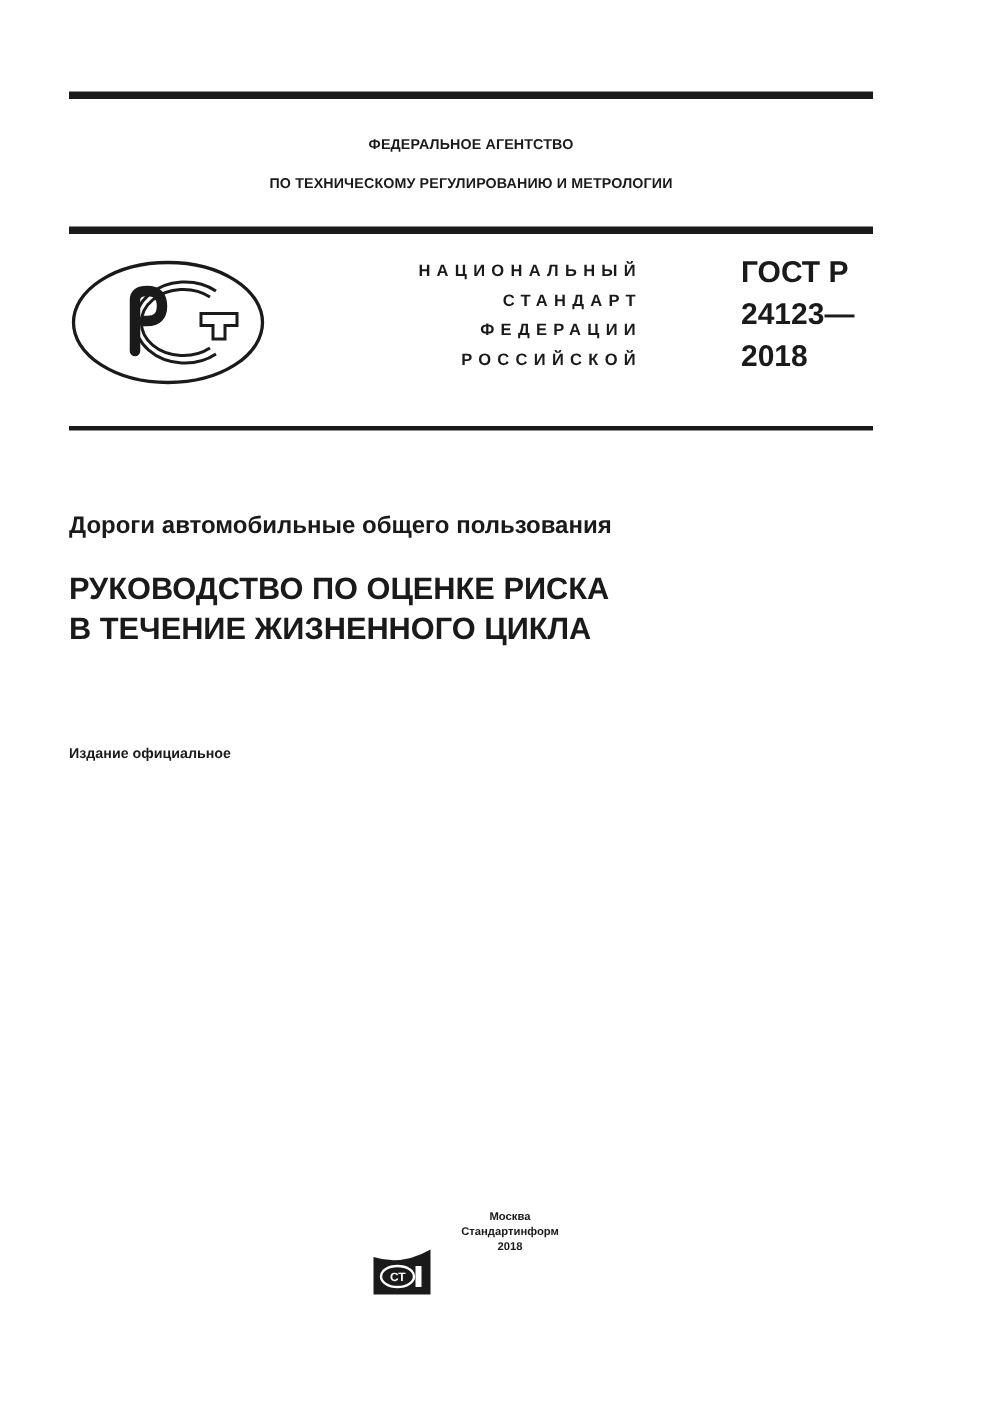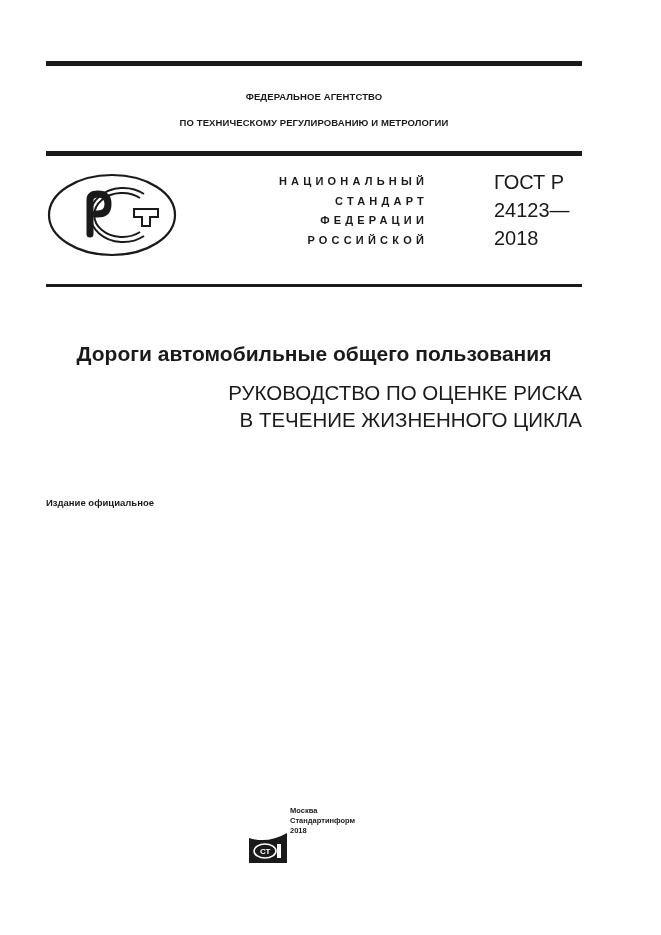--- a/index.html
+++ b/index.html
@@ -20,33 +20,33 @@
       font-weight: bold; font-size: 9.5px; letter-spacing: 0.1px; }
     .agency.a1 { top: 91px; }
     .agency.a2 { top: 117px; }
 
     .logo-gost { position: absolute; left: 46px; top: 172px; width: 132px; height: 86px; }
 
     .nat { position: absolute; left: 232px; top: 172px; width: 196px; text-align: right;
       font-weight: bold; font-size: 11px; letter-spacing: 4.2px; line-height: 19.5px; }
     .nat div { white-space: nowrap; }
 
-    .gost { position: absolute; left: 494px; top: 168px; font-weight: normal;
+    .gost { position: absolute; left: 494px; top: 168px; font-weight: bold;
       font-size: 20px; line-height: 28px; }
     .gost div { white-space: nowrap; }
 
-    .subtitle { position: absolute; left: 46px; width: 536px; top: 342px; text-align: center;
-      font-weight: bold; font-size: 21px; }
-    .title { position: absolute; left: 46px; width: 536px; top: 379px; text-align: right;
-      font-weight: normal; font-size: 20.5px; line-height: 27px; }
+    .subtitle { position: absolute; left: 46px; width: 536px; top: 342px; 
+      font-weight: bold; font-size: 16px; }
+    .title { position: absolute; left: 46px; width: 536px; top: 379px; text-align: left;
+      font-weight: bold; font-size: 20.5px; line-height: 27px; }
     .edition { position: absolute; left: 46px; width: 536px; top: 497px; 
       font-weight: bold; font-size: 9.5px; }
 
     .pub-logo { position: absolute; left: 248px; top: 832px; width: 40px; height: 32px; }
-    .pub { position: absolute; left: 290px; top: 806px; width: 100px; text-align: left;
+    .pub { position: absolute; left: 290px; top: 806px; width: 100px; text-align: center;
       font-weight: bold; font-size: 7.5px; line-height: 10px; }
   </style>
 </head>
 <body>
 
 <div class="rule r1"></div>
 <div class="agency a1">ФЕДЕРАЛЬНОЕ АГЕНТСТВО</div>
 <div class="agency a2">ПО ТЕХНИЧЕСКОМУ РЕГУЛИРОВАНИЮ И МЕТРОЛОГИИ</div>
 <div class="rule r2"></div>
 

